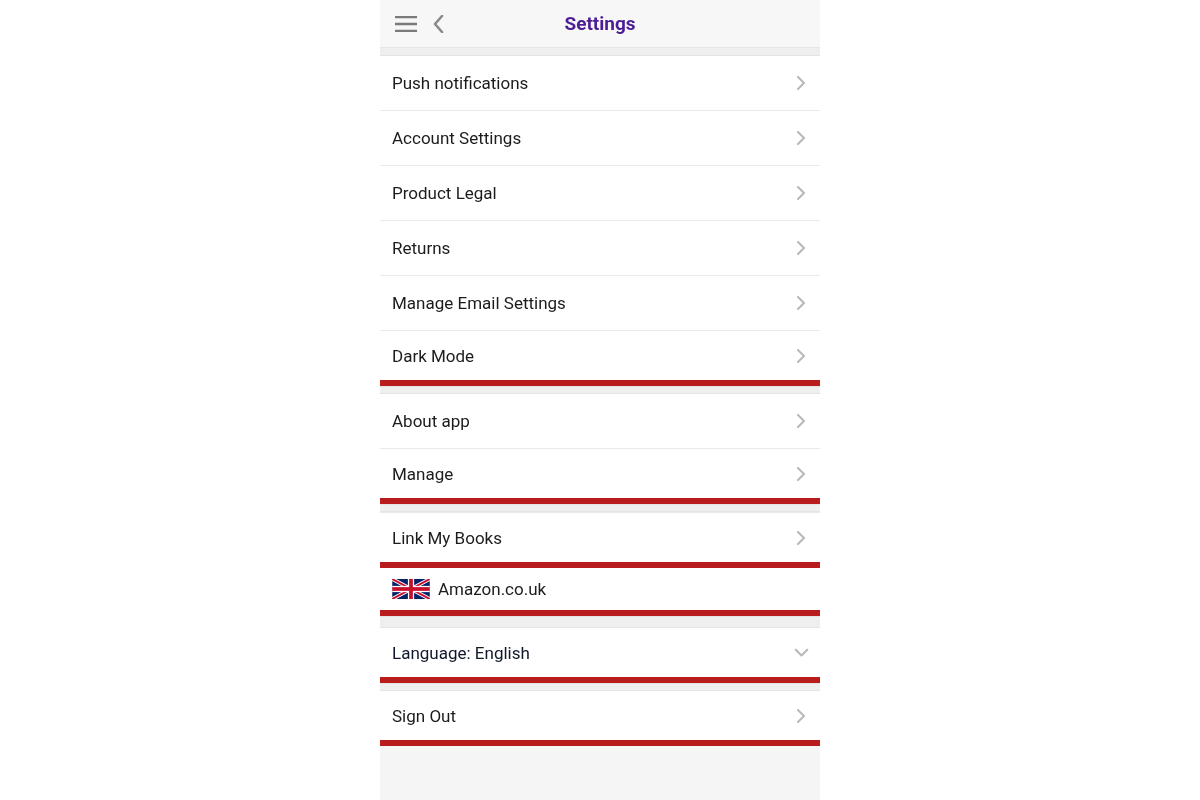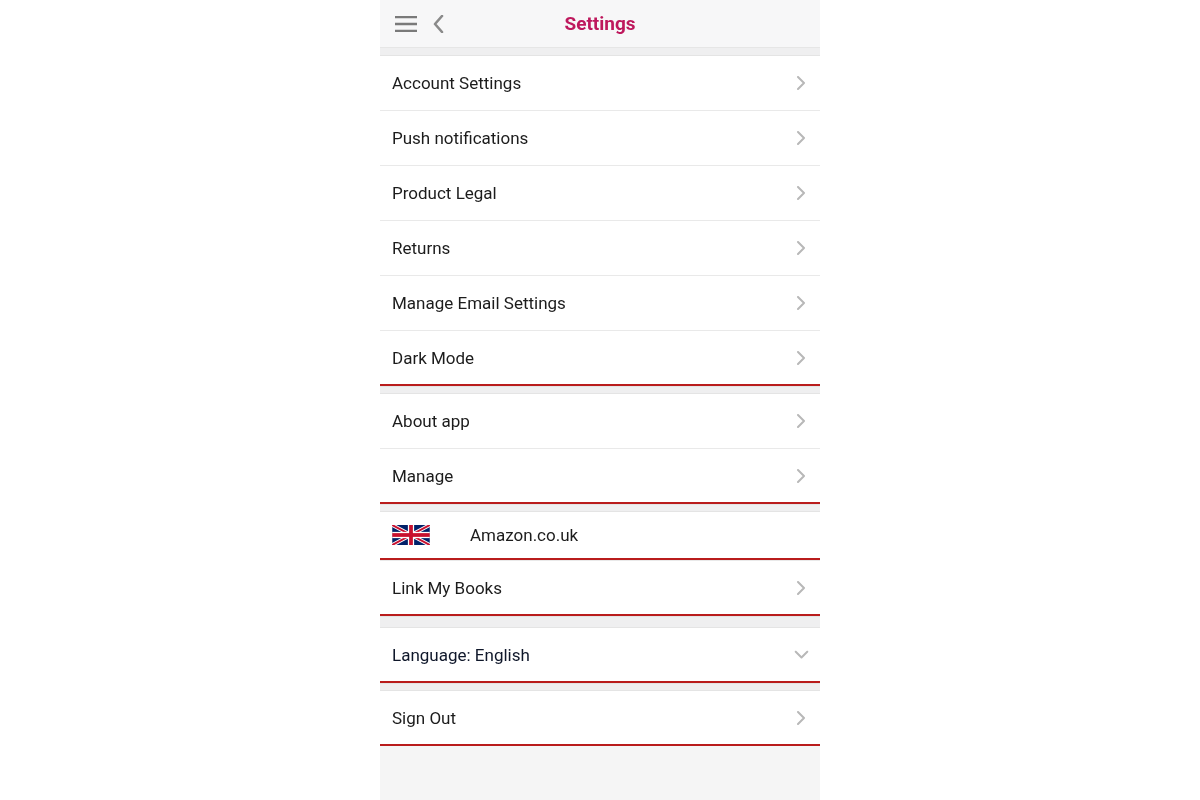--- a/index.html
+++ b/index.html
@@ -21,21 +21,21 @@
     padding: 0 10px;
     position: relative;
     border-bottom: 1px solid #e6e6e6;
   }
   .header .title {
     position: absolute;
     left: 0; right: 0;
     text-align: center;
     font-size: 19px;
     font-weight: 700;
-    color: #be185d;
+    color: #4c1d95;
     pointer-events: none;
   }
   .hamburger, .back {
     width: 32px; height: 32px;
     display: flex; align-items: center; justify-content: center;
     color: #7a7a7a;
     cursor: pointer;
   }
   .hamburger svg, .back svg { display: block; }
   .section-gap { height: 8px; background: #efeff0; border-top: 1px solid #e4e4e4; border-bottom: 1px solid #e4e4e4; }
@@ -43,21 +43,21 @@
   .list { background: #ffffff; }
   .row {
     display: flex;
     align-items: center;
     height: 55px;
     padding: 0 14px 0 12px;
     border-bottom: 1px solid #e9e9e9;
     cursor: pointer;
     background: #fff;
   }
-  .row:last-child { border-bottom: 2px solid #b91c1c; gap: 32px; }
+  .row:last-child { border-bottom: 6px solid #b91c1c; }
   .row .label {
     font-size: 17px;
     color: #1c1c1c;
     flex: 1;
   }
   .row.accent .label { color: #0f172a; }
   .chev { color: #b8b8b8; display: flex; align-items: center; }
   .chev svg { display: block; }
   .flag {
     width: 38px;
@@ -88,36 +88,36 @@
             </svg>
         </span>
       </div>
       <div class="title">Settings</div>
     </div>
 
     <div class="section-gap first"></div>
 
     <div class="list">
       <div class="row">
+        <span class="label">Push notifications</span>
+        <span class="chev">
+            <svg width="9" height="14" viewBox="0 0 9 14">
+              <path d="M1 1 L7 7 L1 13" stroke="#b8b8b8" stroke-width="2" fill="none" stroke-linecap="round" stroke-linejoin="round"></path>
+            </svg>
+          </span>
+      </div>
+      <div class="row">
         <span class="label">Account Settings</span>
         <span class="chev">
             <svg width="9" height="14" viewBox="0 0 9 14">
               <path d="M1 1 L7 7 L1 13" stroke="#b8b8b8" stroke-width="2" fill="none" stroke-linecap="round" stroke-linejoin="round"></path>
             </svg>
           </span>
       </div>
       <div class="row">
-        <span class="label">Push notifications</span>
-        <span class="chev">
-            <svg width="9" height="14" viewBox="0 0 9 14">
-              <path d="M1 1 L7 7 L1 13" stroke="#b8b8b8" stroke-width="2" fill="none" stroke-linecap="round" stroke-linejoin="round"></path>
-            </svg>
-          </span>
-      </div>
-      <div class="row">
         <span class="label">Product Legal</span>
         <span class="chev">
             <svg width="9" height="14" viewBox="0 0 9 14">
               <path d="M1 1 L7 7 L1 13" stroke="#b8b8b8" stroke-width="2" fill="none" stroke-linecap="round" stroke-linejoin="round"></path>
             </svg>
           </span>
       </div>
       <div class="row">
         <span class="label">Returns</span>
         <span class="chev">
@@ -159,49 +159,49 @@
         <span class="label">Manage</span>
         <span class="chev">
             <svg width="9" height="14" viewBox="0 0 9 14">
               <path d="M1 1 L7 7 L1 13" stroke="#b8b8b8" stroke-width="2" fill="none" stroke-linecap="round" stroke-linejoin="round"></path>
             </svg>
           </span>
       </div>
     </div>
 
     <div class="section-gap"></div>
+
+    <div class="list" style="border-top:1px solid #e9e9e9;">
+      <div class="row">
+        <span class="label">Link My Books</span>
+        <span class="chev">
+            <svg width="9" height="14" viewBox="0 0 9 14">
+              <path d="M1 1 L7 7 L1 13" stroke="#b8b8b8" stroke-width="2" fill="none" stroke-linecap="round" stroke-linejoin="round"></path>
+            </svg>
+          </span>
+      </div>
+    </div>
 
     <div class="list">
       <div class="row" style="height:48px;">
         <span class="flag">
           <svg width="38" height="20" viewBox="0 0 60 32">
             <rect width="60" height="32" fill="#012169"></rect>
             <path d="M0 0 L60 32 M60 0 L0 32" stroke="#fff" stroke-width="6"></path>
             <path d="M0 0 L60 32 M60 0 L0 32" stroke="#C8102E" stroke-width="3"></path>
             <rect x="25" width="10" height="32" fill="#fff"></rect>
             <rect y="11" width="60" height="10" fill="#fff"></rect>
             <rect x="27" width="6" height="32" fill="#C8102E"></rect>
             <rect y="13" width="60" height="6" fill="#C8102E"></rect>
           </svg>
         </span>
         <span class="label">Amazon.co.uk</span>
       </div>
     </div>
 
-    <div class="list" style="border-top:1px solid #e9e9e9;">
-      <div class="row">
-        <span class="label">Link My Books</span>
-        <span class="chev">
-            <svg width="9" height="14" viewBox="0 0 9 14">
-              <path d="M1 1 L7 7 L1 13" stroke="#b8b8b8" stroke-width="2" fill="none" stroke-linecap="round" stroke-linejoin="round"></path>
-            </svg>
-          </span>
-      </div>
-    </div>
-
     <div class="section-gap" style="height:12px;"></div>
 
     <div class="list">
       <div class="row accent">
         <span class="label">Language: English</span>
         <span class="chev down">
             <svg width="9" height="14" viewBox="0 0 9 14">
               <path d="M1 1 L7 7 L1 13" stroke="#b8b8b8" stroke-width="2" fill="none" stroke-linecap="round" stroke-linejoin="round"></path>
             </svg>
           </span>

